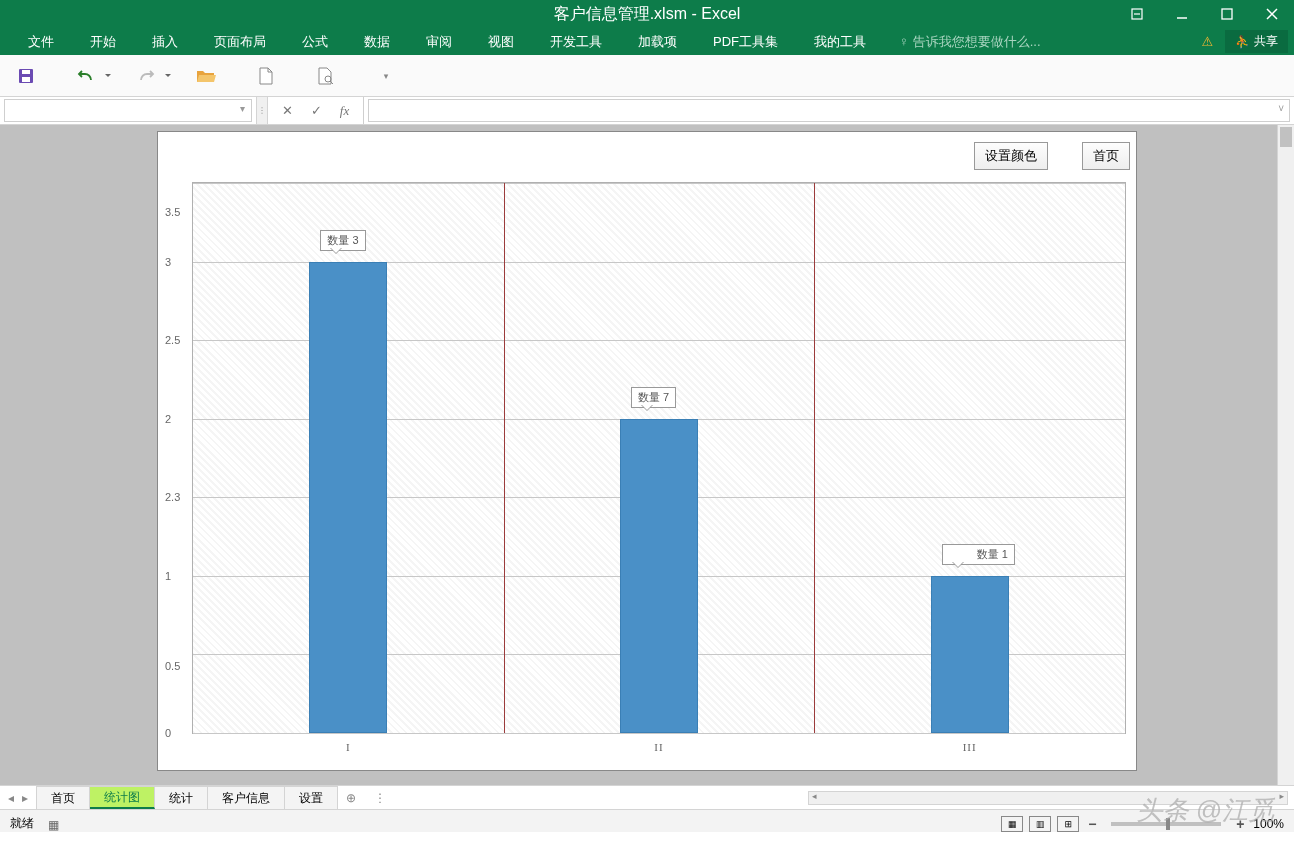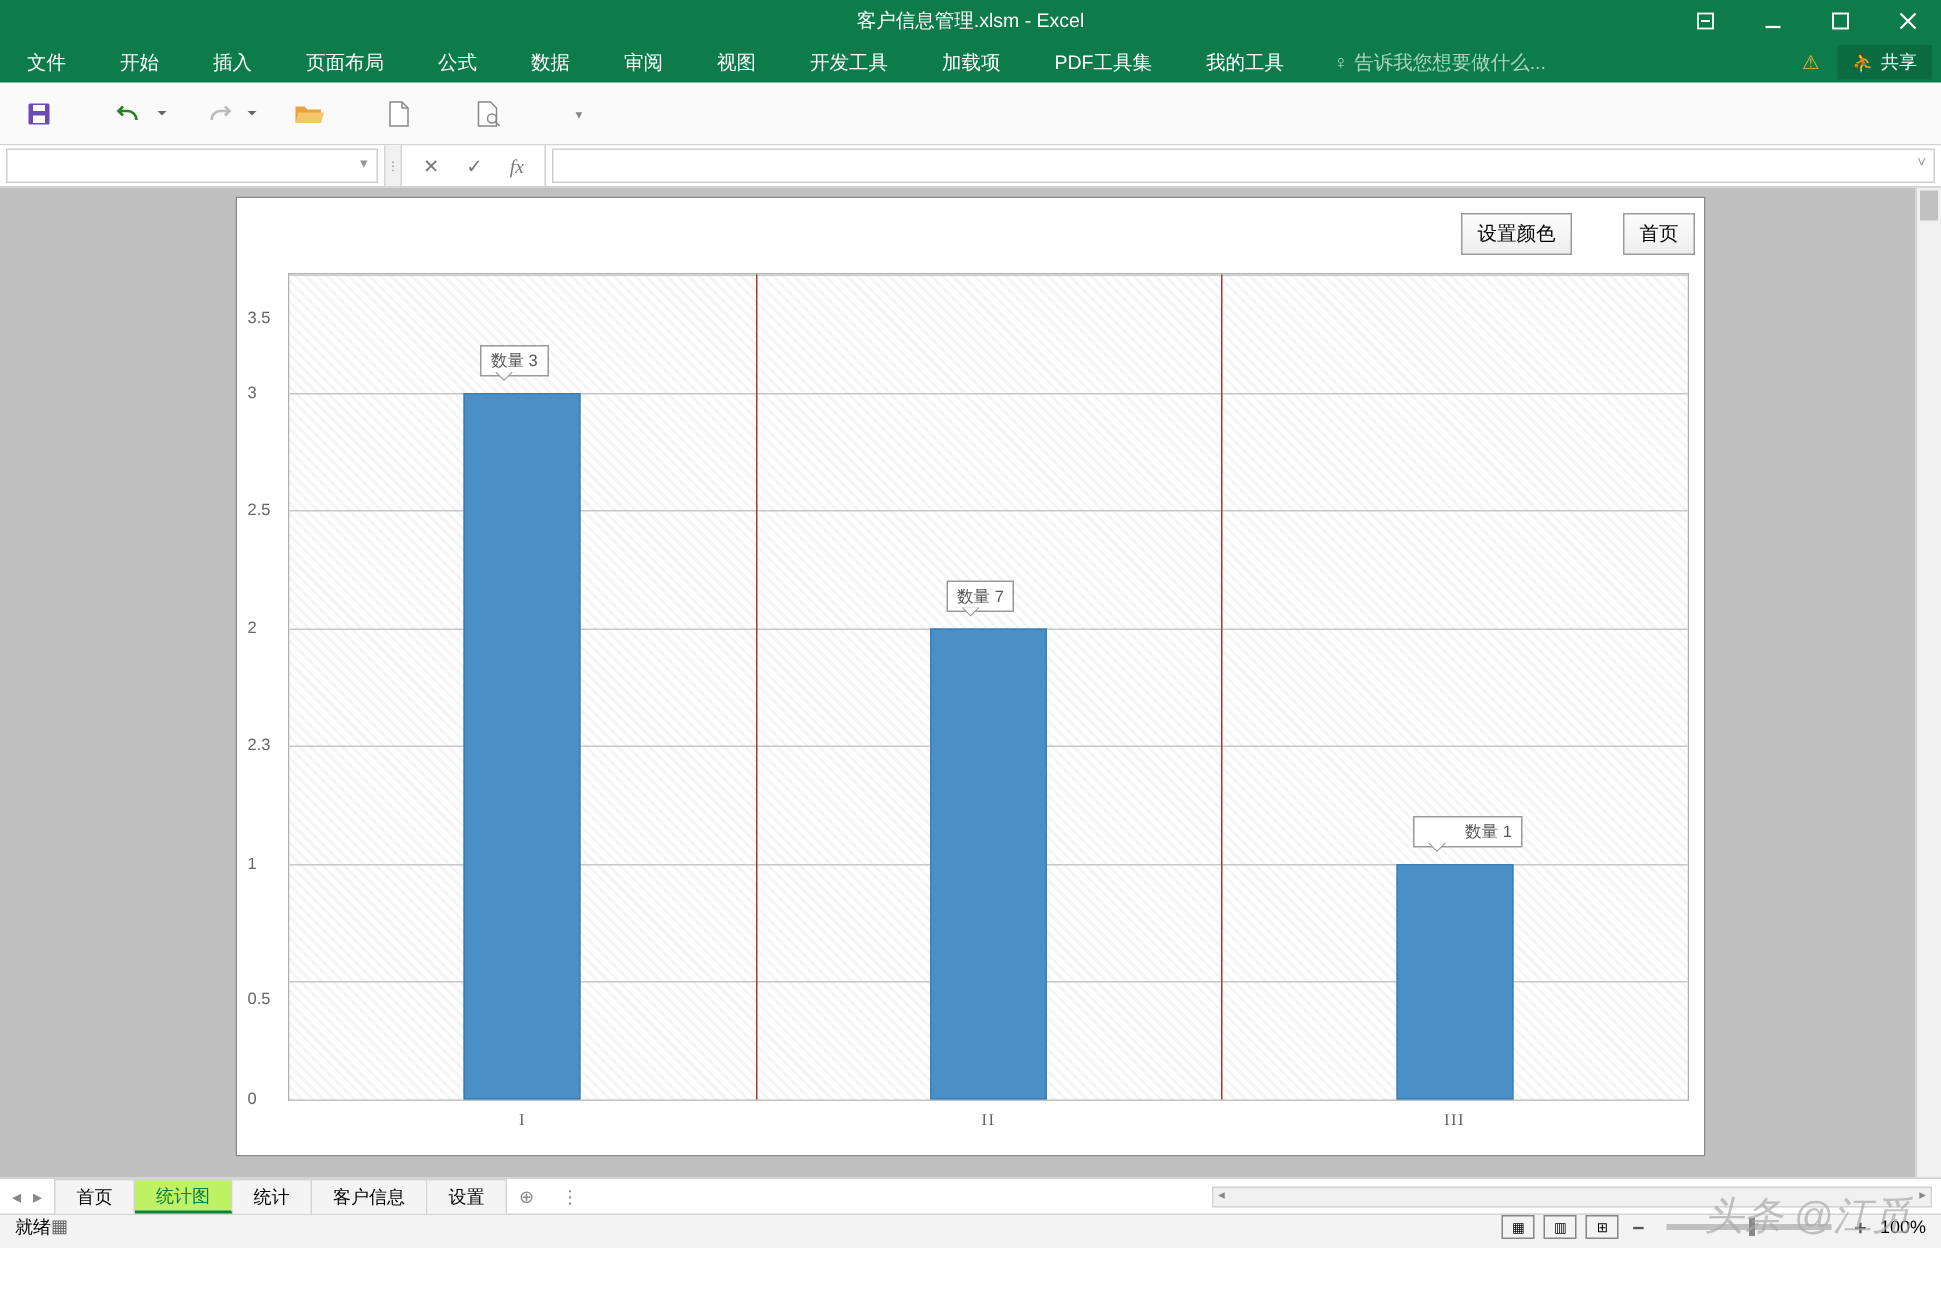--- a/index.html
+++ b/index.html
@@ -1,26 +1,26 @@
 <!DOCTYPE html>
 <html><head>
 <meta charset="utf-8">
 <style>
 * { box-sizing: border-box; margin: 0; padding: 0; font-family: "Microsoft YaHei", sans-serif; }
 body { background: #fff; width: 1294px; height: 860px; overflow: hidden; position: relative; }
 
 
-.titlebar { background: #0d7c4a; height: 28px; display: flex; align-items: center; color: #fff; font-size: 13px; position: relative; }
+.titlebar { background: #0d7c4a; height: 28px; display: flex; align-items: center; color: #fff; font-size: 16px; position: relative; }
 .titlebar .title { position: absolute; left: 50%; transform: translateX(-50%); }
 .titlebar .winbtns { margin-left: auto; display: flex; }
 .titlebar .wb { width: 45px; height: 28px; display: flex; align-items: center; justify-content: center; cursor: pointer; }
 .titlebar .wb svg { stroke: #fff; fill: none; }
 
 
-.ribbon-tabs { background: #0d7c4a; height: 27px; display: flex; align-items: stretch; padding-left: 0; color: #fff; font-size: 13px; position: relative; }
+.ribbon-tabs { background: #0d7c4a; height: 27px; display: flex; align-items: stretch; padding-left: 10px; color: #fff; font-size: 13px; position: relative; }
 .ribbon-tabs .tab { padding: 0 18px; display: flex; align-items: center; cursor: pointer; }
 .ribbon-tabs .tell { color: #a8d4bf; margin-left: 15px; display: flex; align-items: center; gap: 4px; }
 .ribbon-tabs .right { margin-left: auto; display: flex; align-items: center; gap: 12px; padding-right: 6px; }
 .ribbon-tabs .warn { color: #f7b731; font-size: 13px; }
 .ribbon-tabs .share { background: #0a6b40; padding: 3px 10px; display: flex; align-items: center; gap: 4px; font-size: 12px; }
 
 
 .qat { background: #fafafa; border-bottom: 1px solid #d4d4d4; height: 42px; display: flex; align-items: center; padding-left: 15px; gap: 38px; }
 .qat .btn { width: 22px; height: 22px; display: flex; align-items: center; justify-content: center; cursor: pointer; position: relative; }
 .qat .dd::after { content: ""; position: absolute; right: -14px; top: 9px; border: 3px solid transparent; border-top-color: #666; }
@@ -66,21 +66,21 @@
 .sheettabs .stab.first{border-left:1px solid #d4d4d4;}
 .sheettabs .stab.active { background:#bef264; border-bottom:2px solid #0d7c4a; color:#0d7c4a;}
 .sheettabs .add { width:26px; display:flex; align-items:center; justify-content:center; color:#888; cursor:pointer;}
 .sheettabs .hscroll { flex:1; display:flex; align-items:center; justify-content:flex-end; padding-right:6px;}
 .sheettabs .hsb { width:480px; height:14px; background:#f0f0f0; border:1px solid #d4d4d4; position:relative;}
 .sheettabs .hsb::before{content:"◂"; position:absolute; left:3px; top:-1px; font-size:9px; color:#888;}
 .sheettabs .hsb::after{content:"▸"; position:absolute; right:3px; top:-1px; font-size:9px; color:#888;}
 .sheettabs .dots{color:#888; padding:0 10px; display:flex; align-items:center;}
 
 
-.status { background:#f3f3f3; border-top:1px solid #d4d4d4; height:23px; display:flex; align-items:flex-start; font-size:12px; padding:0 10px; }
+.status { background:#f3f3f3; border-top:1px solid #d4d4d4; height:23px; display:flex; align-items:flex-end; font-size:12px; padding:0 10px; gap:14px;}
 .status .right { margin-left:auto; display:flex; align-items:center; gap:6px;}
 .status .view { width:22px; height:16px; border:1px solid #888; display:flex; align-items:center; justify-content:center; cursor:pointer; font-size:9px;}
 .status .slider { width:110px; height:4px; background:#c0c0c0; position:relative; margin:0 6px;}
 .status .slider::before{ content:""; position:absolute; left:50%; top:-4px; width:4px; height:12px; background:#888;}
 .status .zbtn{ cursor:pointer; color:#555; font-size:14px; font-weight:bold; width:14px; text-align:center;}
 
 .watermark{ position:absolute; right:20px; bottom:32px; font-size:26px; color:#aaa; font-style:italic; opacity:0.7; pointer-events:none;}
 </style>
 </head>
 <body>

